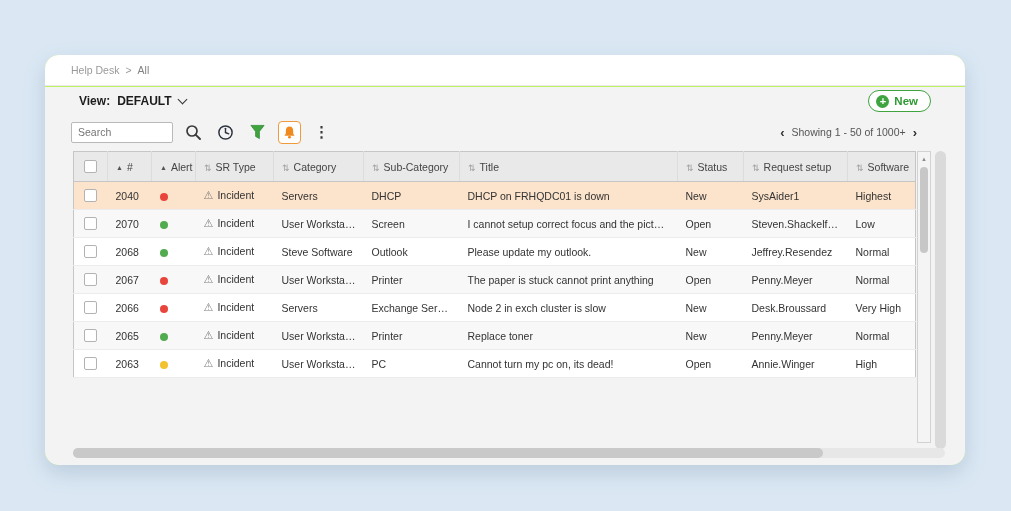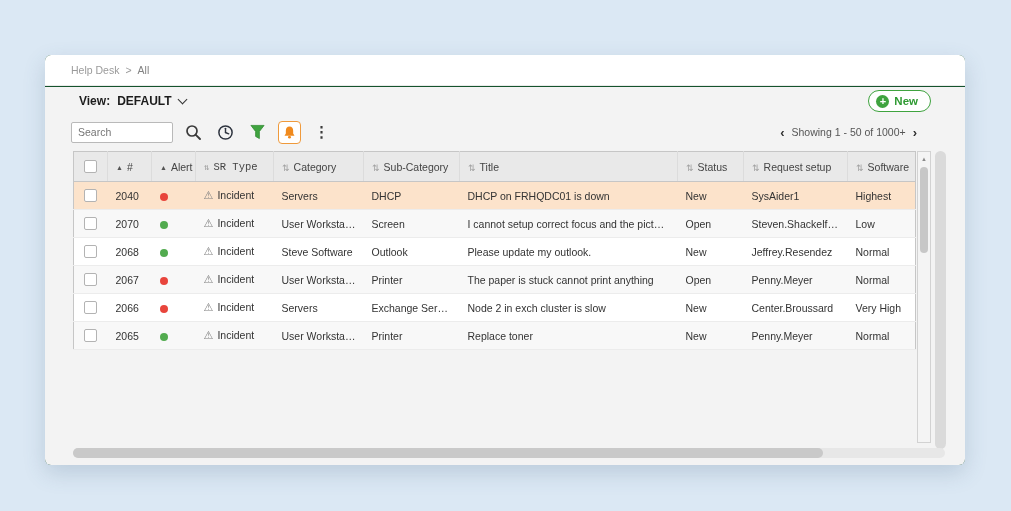--- a/index.html
+++ b/index.html
@@ -6,21 +6,21 @@
   html, body { width: 1011px; height: 511px; }
   body {
     background: #dbe8f4;
     font-family: "Liberation Sans", sans-serif;
     position: relative;
     overflow: hidden;
   }
   .card {
     position: absolute; left: 45px; top: 55px;
     width: 920px; height: 410px;
-    background: #14532d; border-radius: 6px;
+    background: #bef264; border-radius: 14px;
     box-shadow: 0 8px 22px rgba(60, 90, 120, .20);
     overflow: hidden;
   }
   
   .breadcrumb {
     height: 31px; display: flex; align-items: center; gap: 6px;
     padding: 0 26px; font-size: 10.5px; color: #9a9a9a;
     border-bottom: 1px solid #e9e9e9; background: #fff;
   }
   .breadcrumb .crumb { cursor: pointer; }
@@ -60,21 +60,21 @@
   }
   thead th:last-child { border-right: none; }
   tbody td {
     height: 28px; font-size: 10.5px; color: #333; padding: 0 8px;
     border-bottom: 1px solid #ececec; white-space: nowrap; overflow: hidden; text-overflow: ellipsis;
   }
   tbody tr { background: #fff; cursor: pointer; }
   tbody tr:nth-child(even) { background: #f8f8f8; }
   tbody tr.selected { background: #fce3cb; }
   th.col-check, td.col-check { width: 34px; text-align: center; padding: 0; }
-  th.c-id { width: 44px; } th.c-alert { width: 44px; } th.c-sr_type { width: 78px; font-family: Liberation Mono, monospace; }
+  th.c-id { width: 44px; } th.c-alert { width: 44px; } th.c-sr_type { width: 78px; }
   th.c-category { width: 90px; } th.c-sub_category { width: 96px; } th.c-title { width: 218px; }
   th.c-status { width: 66px; } th.c-request_user { width: 104px; }
   .cb { display: inline-block; width: 13px; height: 13px; border: 1px solid #b3b3b3; border-radius: 2px; background: #fff; vertical-align: middle; cursor: pointer; }
   .dot { display: inline-block; width: 8px; height: 8px; border-radius: 50%; vertical-align: middle; }
   .warn { color: #828282; font-size: 11px; margin-right: 4px; }
   .sort-asc { font-size: 7px; color: #555; margin-right: 4px; vertical-align: 1px; }
   .sort-both { font-size: 9px; color: #a0a0a0; margin-right: 4px; }
   
   .vscroll { position: absolute; top: 0; right: 0; width: 14px; height: 292px; background: #f4f4f4; border: 1px solid #d2d2d2; }
   .vs-arrow { height: 13px; display: flex; align-items: center; justify-content: center; font-size: 6px; color: #8a8a8a; cursor: pointer; }
@@ -215,34 +215,46 @@
             </tr>
             <tr>
               <td class="col-check"><span class="cb"></span></td>
               <td>2066</td>
               <td><span class="dot" style="background: rgb(232, 69, 60);"></span></td>
               <td><span class="warn">⚠</span>Incident</td>
               <td>Servers</td>
               <td>Exchange Server</td>
               <td>Node 2 in exch cluster is slow</td>
               <td>New</td>
-              <td>Center.Broussard</td>
+              <td>Desk.Broussard</td>
               <td>Very High</td>
             </tr>
             <tr>
               <td class="col-check"><span class="cb"></span></td>
               <td>2065</td>
               <td><span class="dot" style="background: rgb(82, 171, 79);"></span></td>
               <td><span class="warn">⚠</span>Incident</td>
               <td>User Workstation</td>
               <td>Printer</td>
               <td>Replace toner</td>
               <td>New</td>
               <td>Penny.Meyer</td>
               <td>Normal</td>
+            </tr>
+            <tr>
+              <td class="col-check"><span class="cb"></span></td>
+              <td>2063</td>
+              <td><span class="dot" style="background: rgb(242, 194, 48);"></span></td>
+              <td><span class="warn">⚠</span>Incident</td>
+              <td>User Workstation</td>
+              <td>PC</td>
+              <td>Cannot turn my pc on, its dead!</td>
+              <td>Open</td>
+              <td>Annie.Winger</td>
+              <td>High</td>
             </tr>
           </tbody>
       </table>
       <div class="vscroll">
         <div class="vs-arrow">▲</div>
         <div class="vs-thumb"></div>
       </div>
     </div>
 
     <div class="outer-vscroll"></div>

